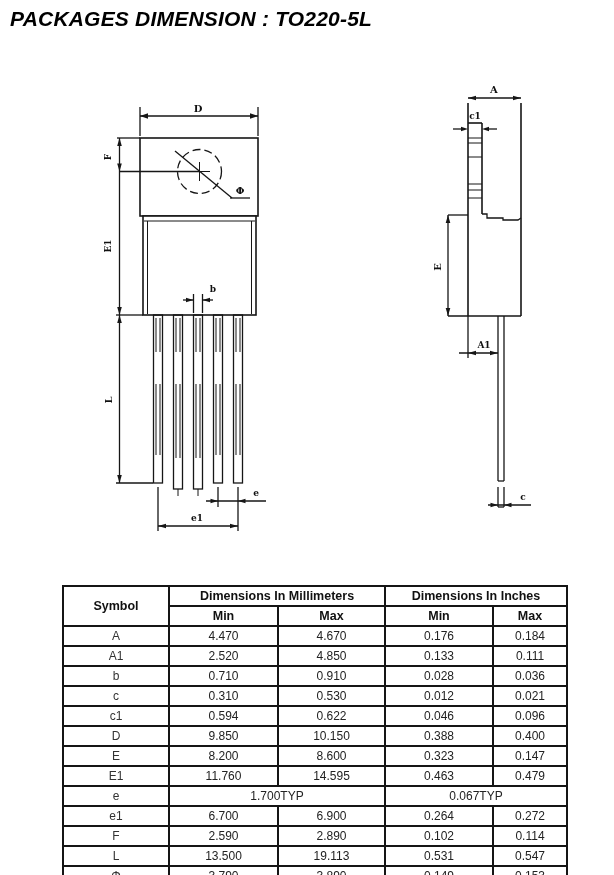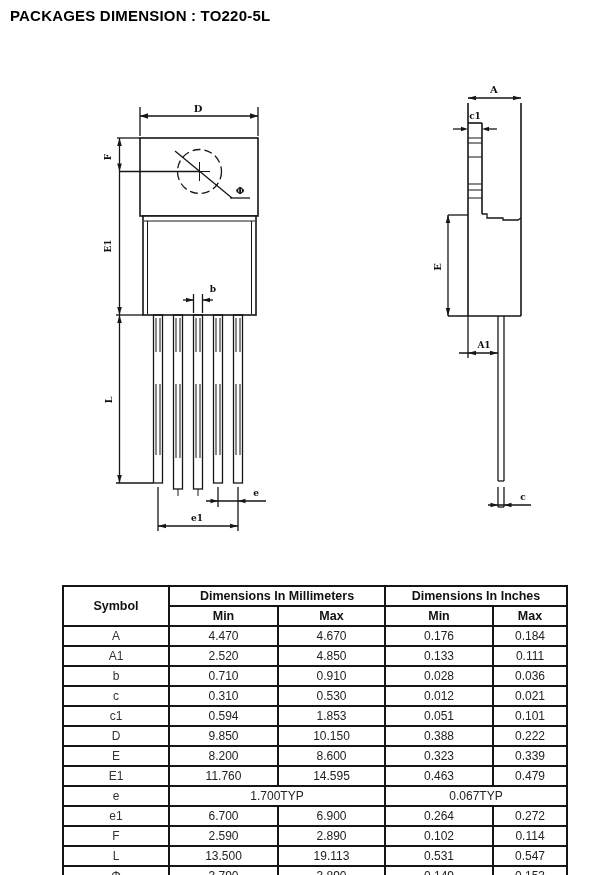--- a/index.html
+++ b/index.html
@@ -1,19 +1,19 @@
 <!DOCTYPE html>
 <html><head>
 <meta charset="utf-8">
 <style>
   html,body{margin:0;padding:0;background:#fff;}
   #page{position:relative;width:614px;height:875px;background:#ffffff;overflow:hidden;
         font-family:"Liberation Sans",sans-serif;color:#000;}
-  #doc-title{position:absolute;left:10px;top:7px;font-size:15px;font-weight:bold;
-             letter-spacing:.2px;white-space:nowrap;}
+  #doc-title{position:absolute;left:10px;top:7px;font-size:21px;font-weight:bold;
+             letter-spacing:.2px;white-space:nowrap;font-style:italic;}
   #drawing{position:absolute;left:0;top:0;}
   
   .ln{stroke:#161616;stroke-width:1.3;fill:none;}
   .ol{stroke:#161616;stroke-width:1.6;fill:#ffffff;}
   .thin{stroke:#161616;stroke-width:1;fill:none;}
   .arr{fill:#161616;stroke:none;}
   .dlbl{font-family:"DejaVu Serif",serif;font-size:10px;font-weight:bold;fill:#111;}
   .sm{font-size:9px;}
   
   #dims-table{position:absolute;left:62px;top:585px;border-collapse:collapse;table-layout:fixed;
@@ -227,37 +227,37 @@
       <tr>
         <td class="sym">c</td>
         <td>0.310</td>
         <td>0.530</td>
         <td>0.012</td>
         <td>0.021</td>
       </tr>
       <tr>
         <td class="sym">c1</td>
         <td>0.594</td>
-        <td>1.853</td>
-        <td>0.051</td>
-        <td>0.101</td>
+        <td>0.622</td>
+        <td>0.046</td>
+        <td>0.096</td>
       </tr>
       <tr>
         <td class="sym">D</td>
         <td>9.850</td>
         <td>10.150</td>
         <td>0.388</td>
-        <td>0.222</td>
+        <td>0.400</td>
       </tr>
       <tr>
         <td class="sym">E</td>
         <td>8.200</td>
         <td>8.600</td>
         <td>0.323</td>
-        <td>0.339</td>
+        <td>0.147</td>
       </tr>
       <tr>
         <td class="sym">E1</td>
         <td>11.760</td>
         <td>14.595</td>
         <td>0.463</td>
         <td>0.479</td>
       </tr>
       <tr>
         <td class="sym">e</td>

